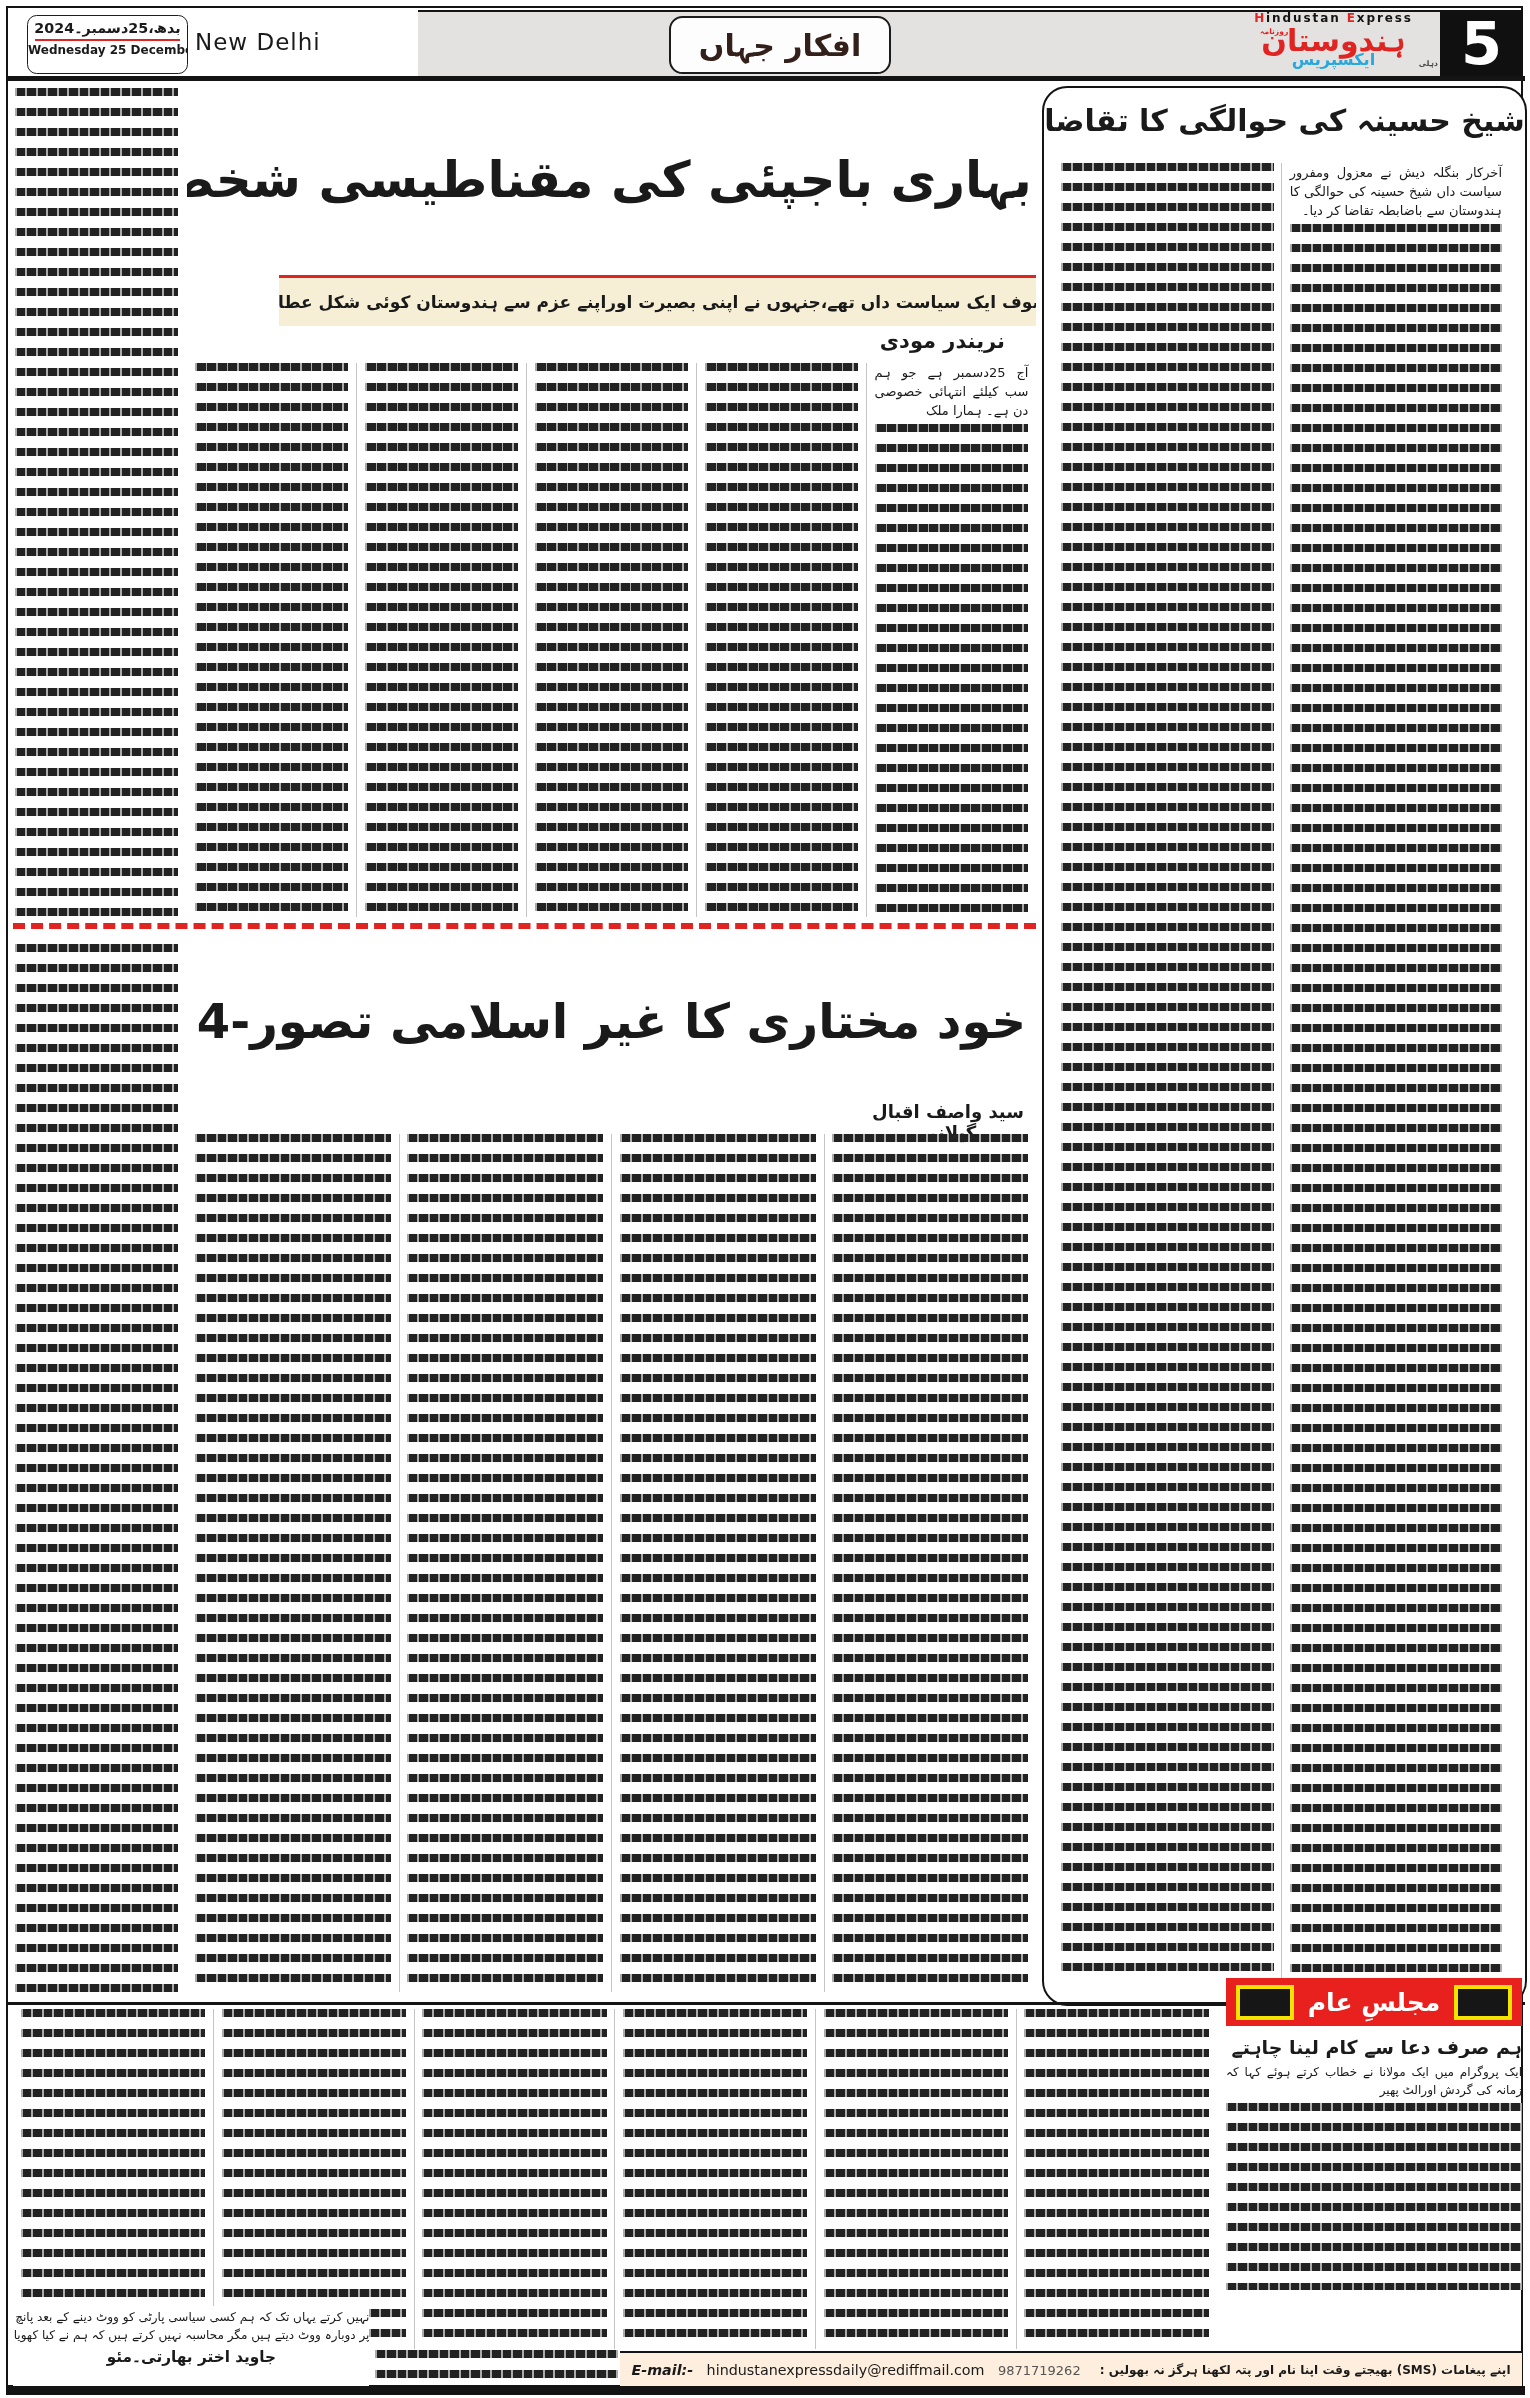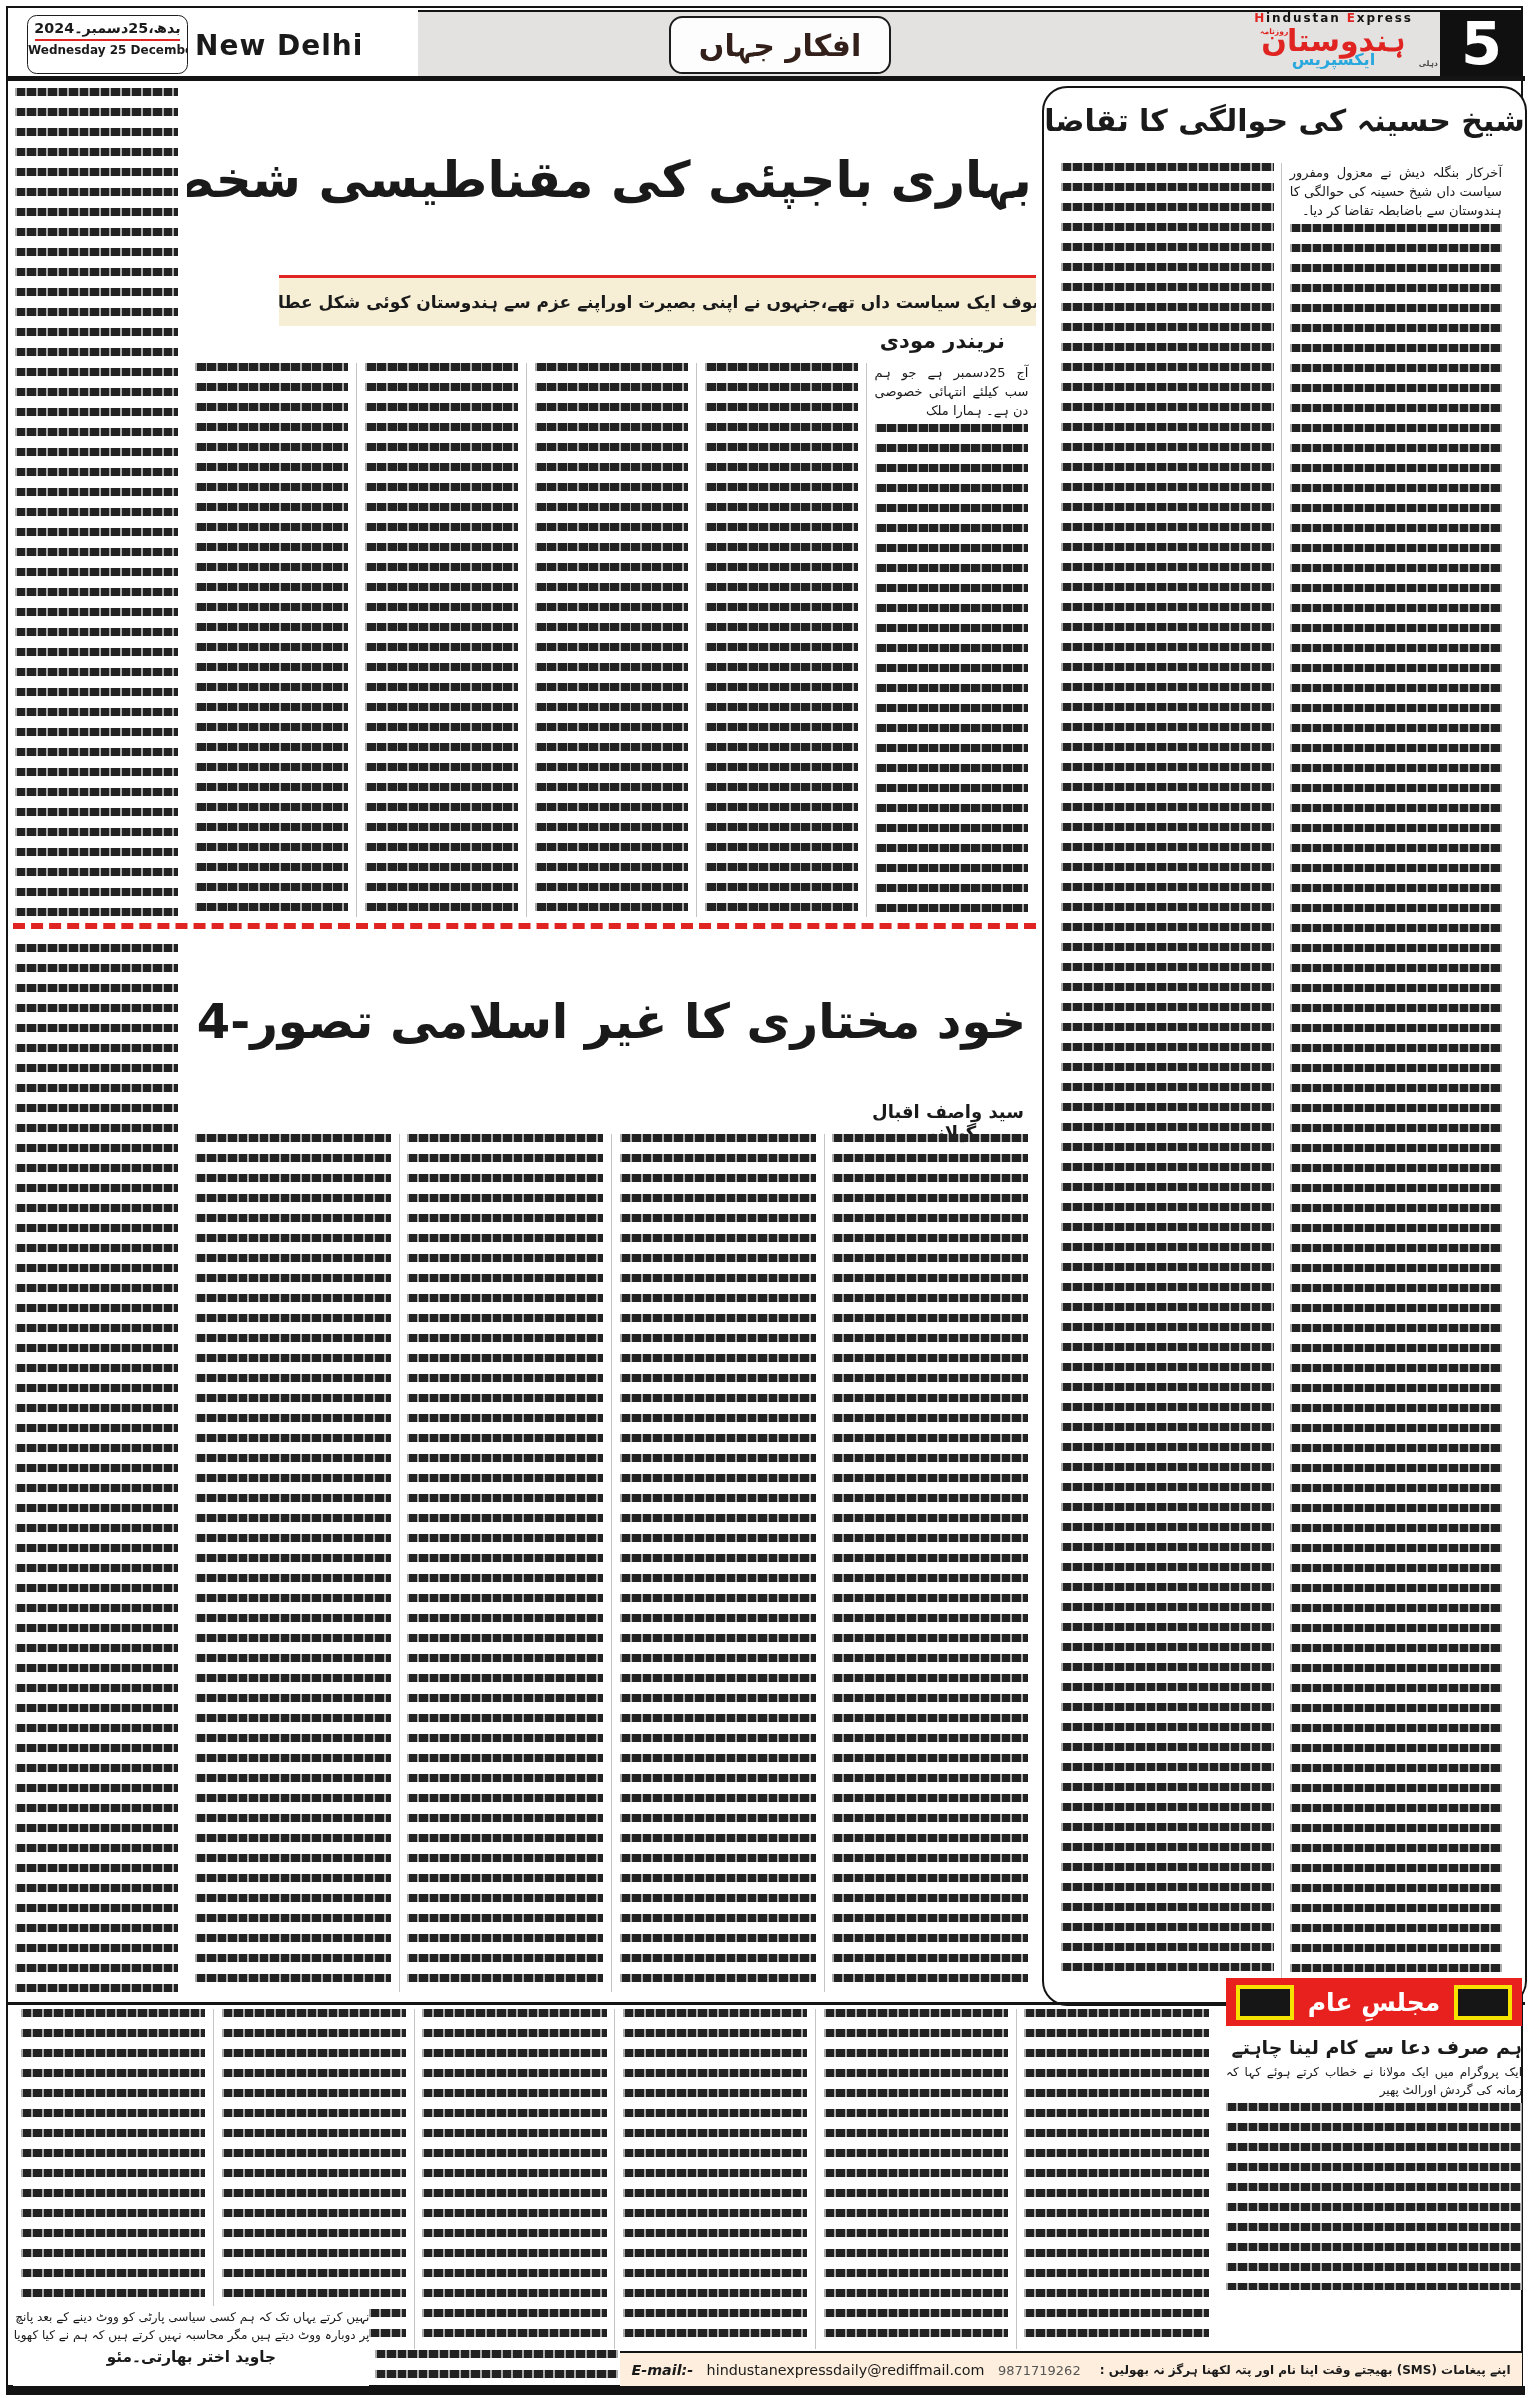--- a/index.html
+++ b/index.html
@@ -11,21 +11,21 @@
   .abs{position:absolute;}
   
   .frame{left:5.7px;top:5.7px;width:1513px;height:2377px;border:2.9px solid #141414;pointer-events:none;}
   .bottom-black{left:5.7px;top:2386px;width:1519px;height:8.6px;background:#141414;}
   
   .gray-band{left:418px;top:9.6px;width:1105px;height:67px;background:#e3e2e0;border-top:2.9px solid #141414;}
   .date-box{left:27px;top:15.3px;width:159px;height:57px;border:1.9px solid #1d1d1d;border-radius:9.6px;background:#fff;text-align:center;overflow:hidden;}
   .date-urdu{font-size:14.3px;font-weight:bold;direction:rtl;line-height:21px;margin-top:1.9px;white-space:nowrap;}
   .red-line{width:145px;height:1.9px;background:#e02421;margin:0 auto 1.9px auto;}
   .date-eng{font-size:12px;font-weight:bold;white-space:nowrap;}
-  .city{left:195px;top:29px;font-size:28px;font-weight:bold;letter-spacing:1px;}
+  .city{left:195px;top:29px;font-size:23px;font-weight:normal;letter-spacing:1px;}
   .afkar-box{left:669px;top:16.3px;width:218px;height:54px;background:#fdfdfd;border:2.9px solid #1c1c1c;border-radius:13.4px;display:flex;align-items:center;justify-content:center;font-size:30px;font-weight:bold;color:#33201a;}
   .masthead{left:1231px;top:12.4px;width:205px;height:61px;text-align:center;line-height:1;}
   .mh-latin{font-size:12px;font-weight:bold;letter-spacing:1.9px;color:#141414;}
   .mh-latin .red{color:#e02421;}
   .mh-urdu{font-size:30px;font-weight:bold;color:#e02421;margin-top:1.9px;white-space:nowrap;}
   .mh-urdu2{font-size:16.3px;font-weight:bold;color:#29a8de;margin-top:-3.8px;white-space:nowrap;}
   .mh-small{position:absolute;font-size:7.6px;color:#e02421;font-weight:bold;}
   .mh-daily{top:15.3px;left:29px;}
   .mh-edition{top:48px;right:-1.9px;color:#444;}
   .pagenum{left:1440px;top:9.6px;width:83px;height:67px;background:#101010;color:#ffffff;display:flex;align-items:center;justify-content:center;font-size:59px;font-weight:bold;}

